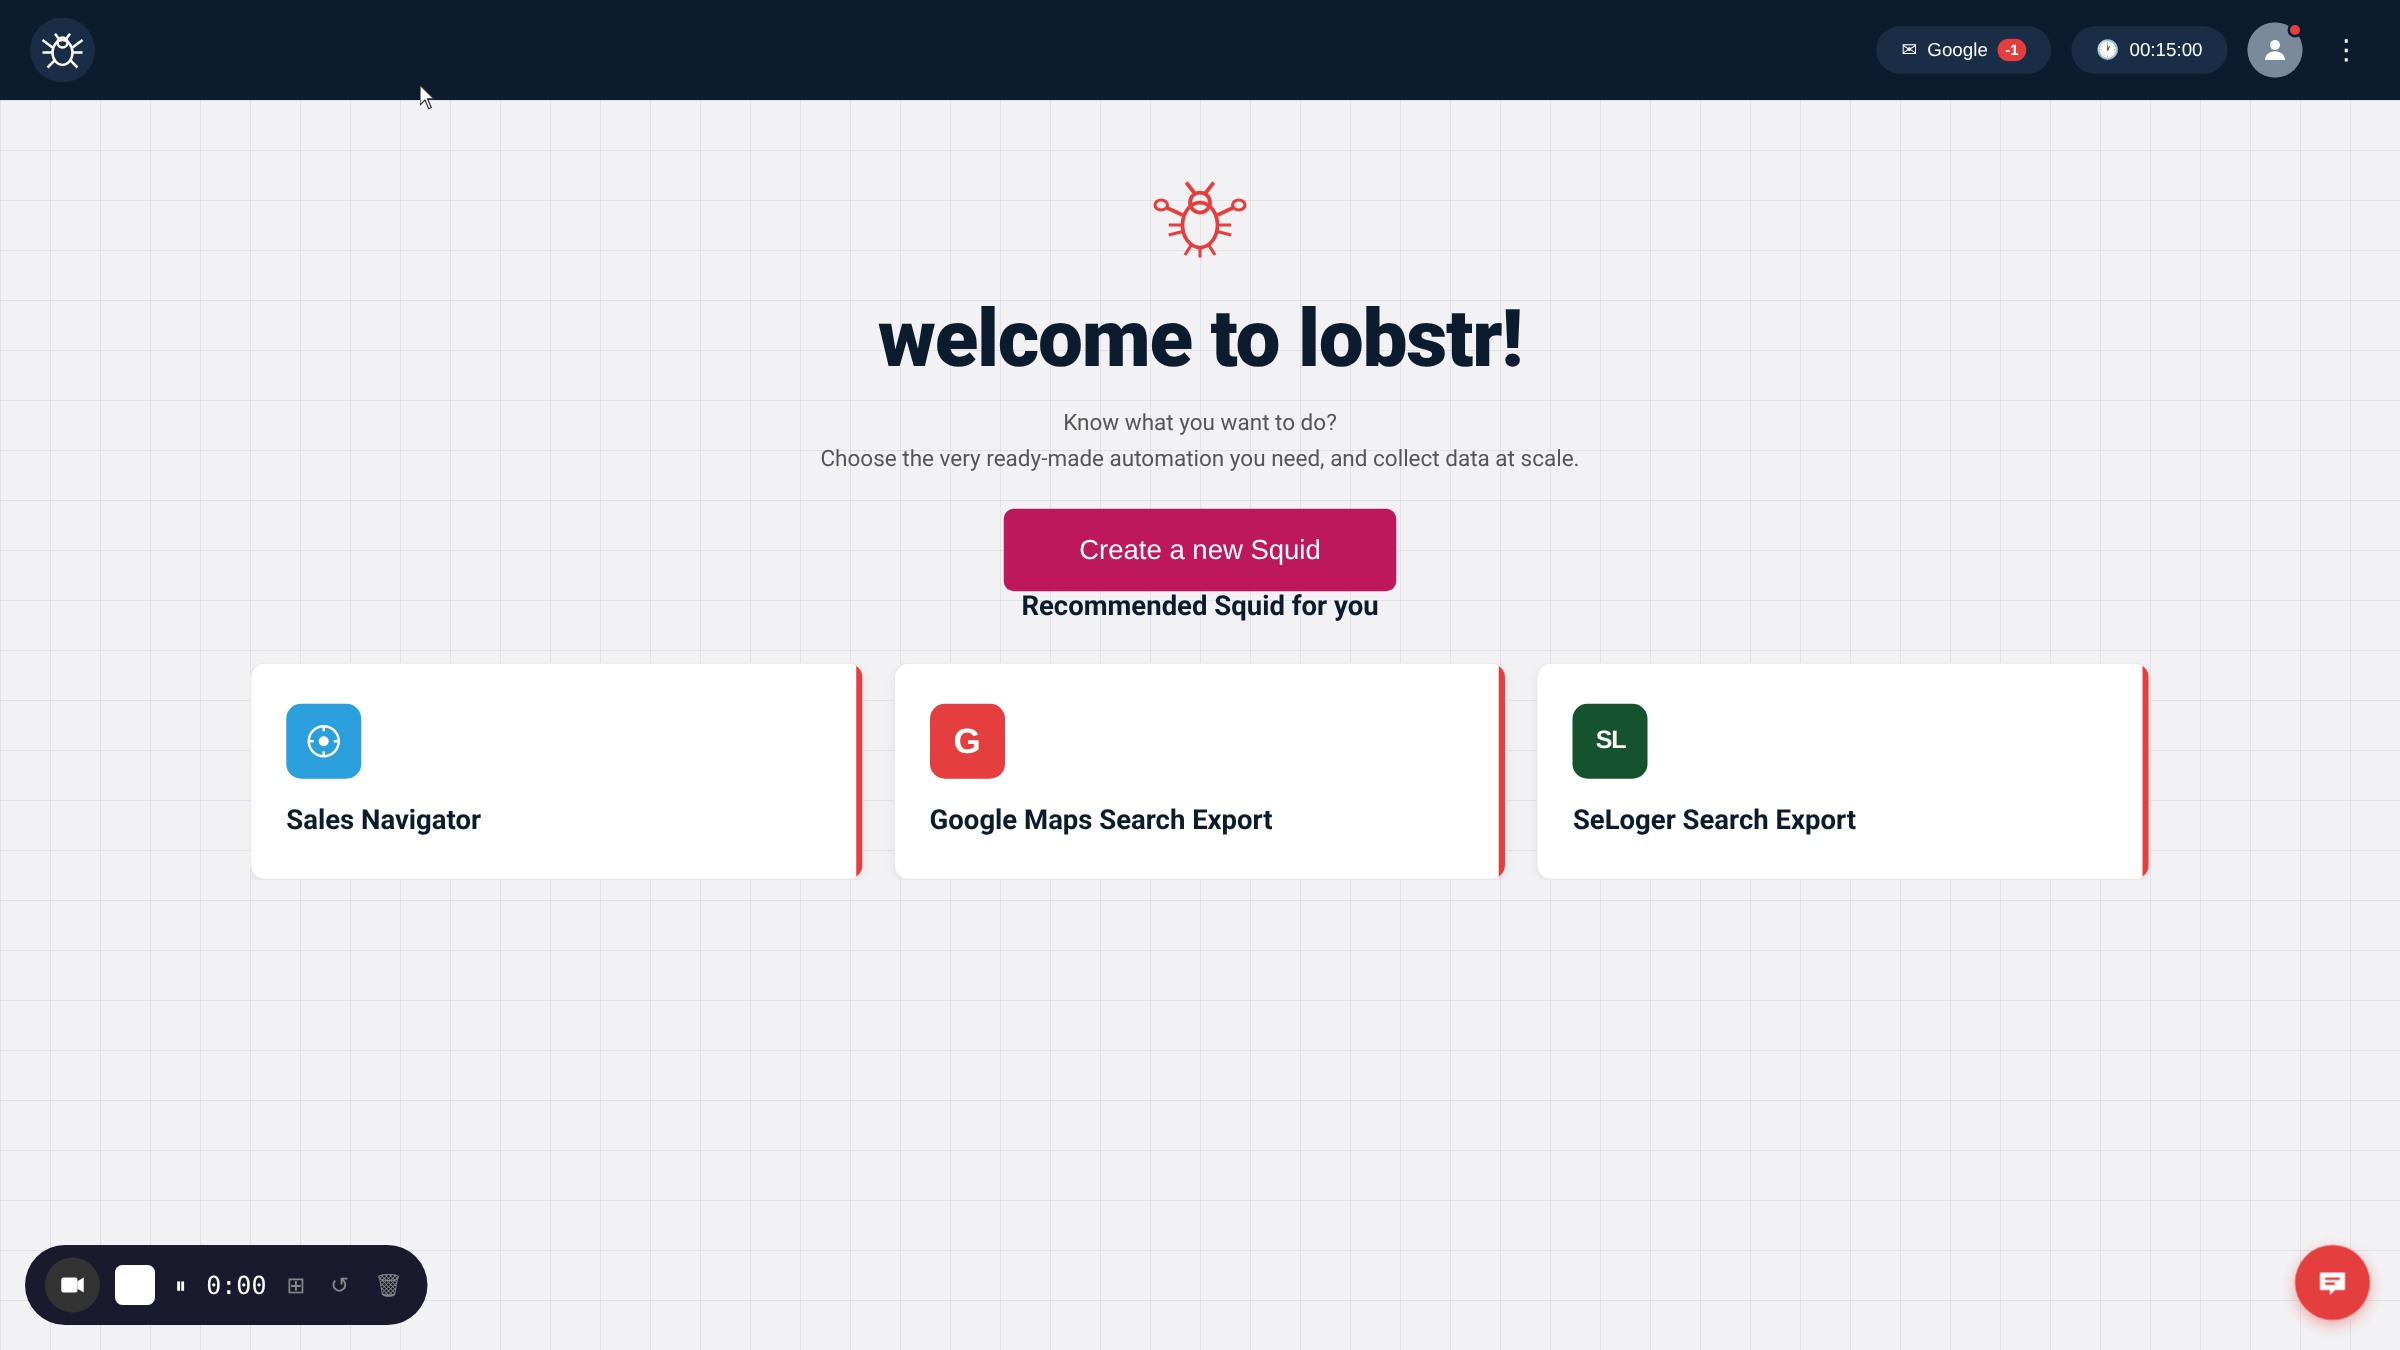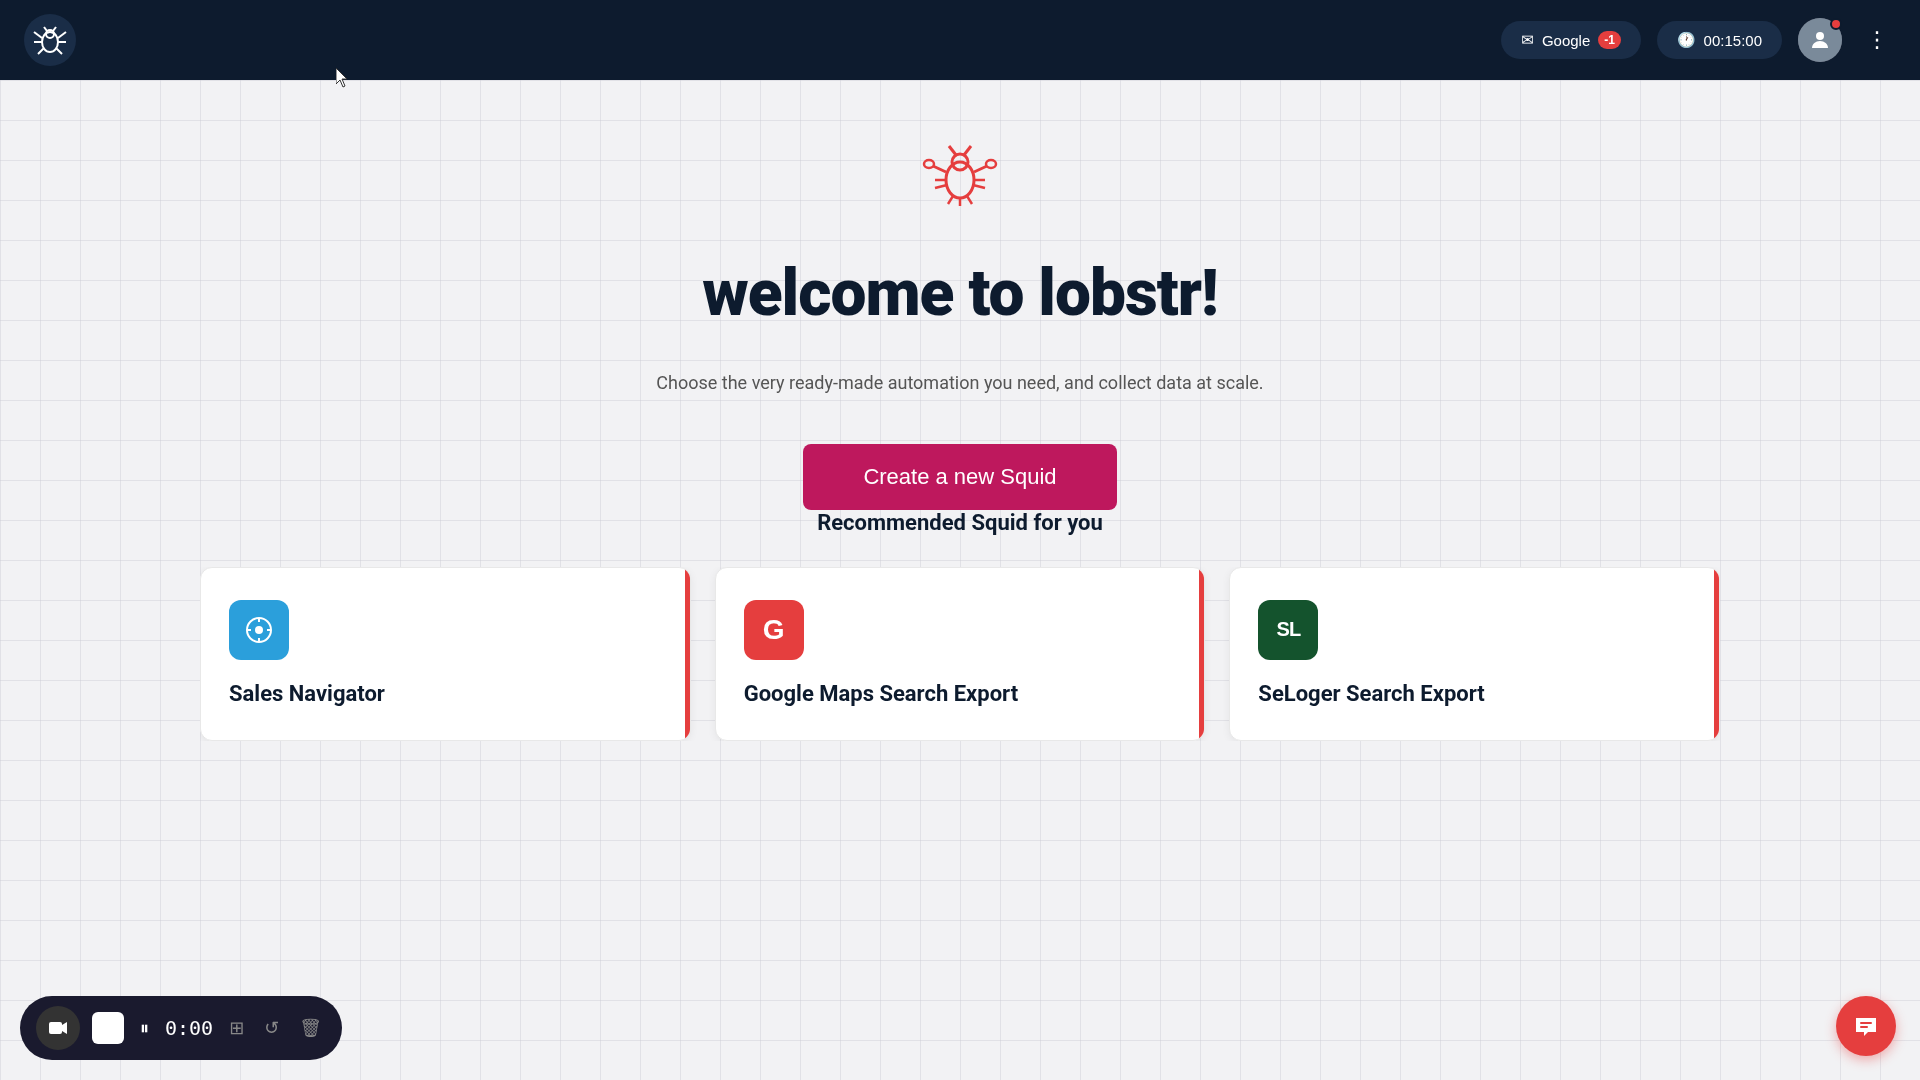--- a/index.html
+++ b/index.html
@@ -163,21 +163,21 @@
         linear-gradient(rgba(200,200,210,0.4) 1px, transparent 1px),
         linear-gradient(90deg, rgba(200,200,210,0.4) 1px, transparent 1px);
       background-size: 40px 40px;
       pointer-events: none;
     }
 
     .hero-section {
       display: flex;
       flex-direction: column;
       align-items: center;
-      gap: 38px;
+      gap: 16px;
       position: relative;
       z-index: 1;
     }
 
     .hero-logo {
       width: 90px;
       height: 90px;
     }
 
     .hero-title {
@@ -442,20 +442,21 @@
       <line x1="58" y1="57" x2="70" y2="60" stroke="#e53e3e" stroke-width="2.5"></line>
 
       <line x1="38" y1="68" x2="33" y2="76" stroke="#e53e3e" stroke-width="2.5"></line>
       <line x1="45" y1="70" x2="45" y2="78" stroke="#e53e3e" stroke-width="2.5"></line>
       <line x1="52" y1="68" x2="57" y2="76" stroke="#e53e3e" stroke-width="2.5"></line>
     </svg>
 
     <h1 class="hero-title">welcome to lobstr!</h1>
 
     <div class="hero-subtitle">
+      <div>Know what you want to do?</div>
       <div>Choose the very ready-made automation you need, and collect data at scale.</div>
     </div>
 
     <button class="create-btn">Create a new Squid</button>
   </section>
 
   <section class="recommended-section">
     <h2 class="recommended-title">Recommended Squid for you</h2>
 
     <div class="cards-row">

